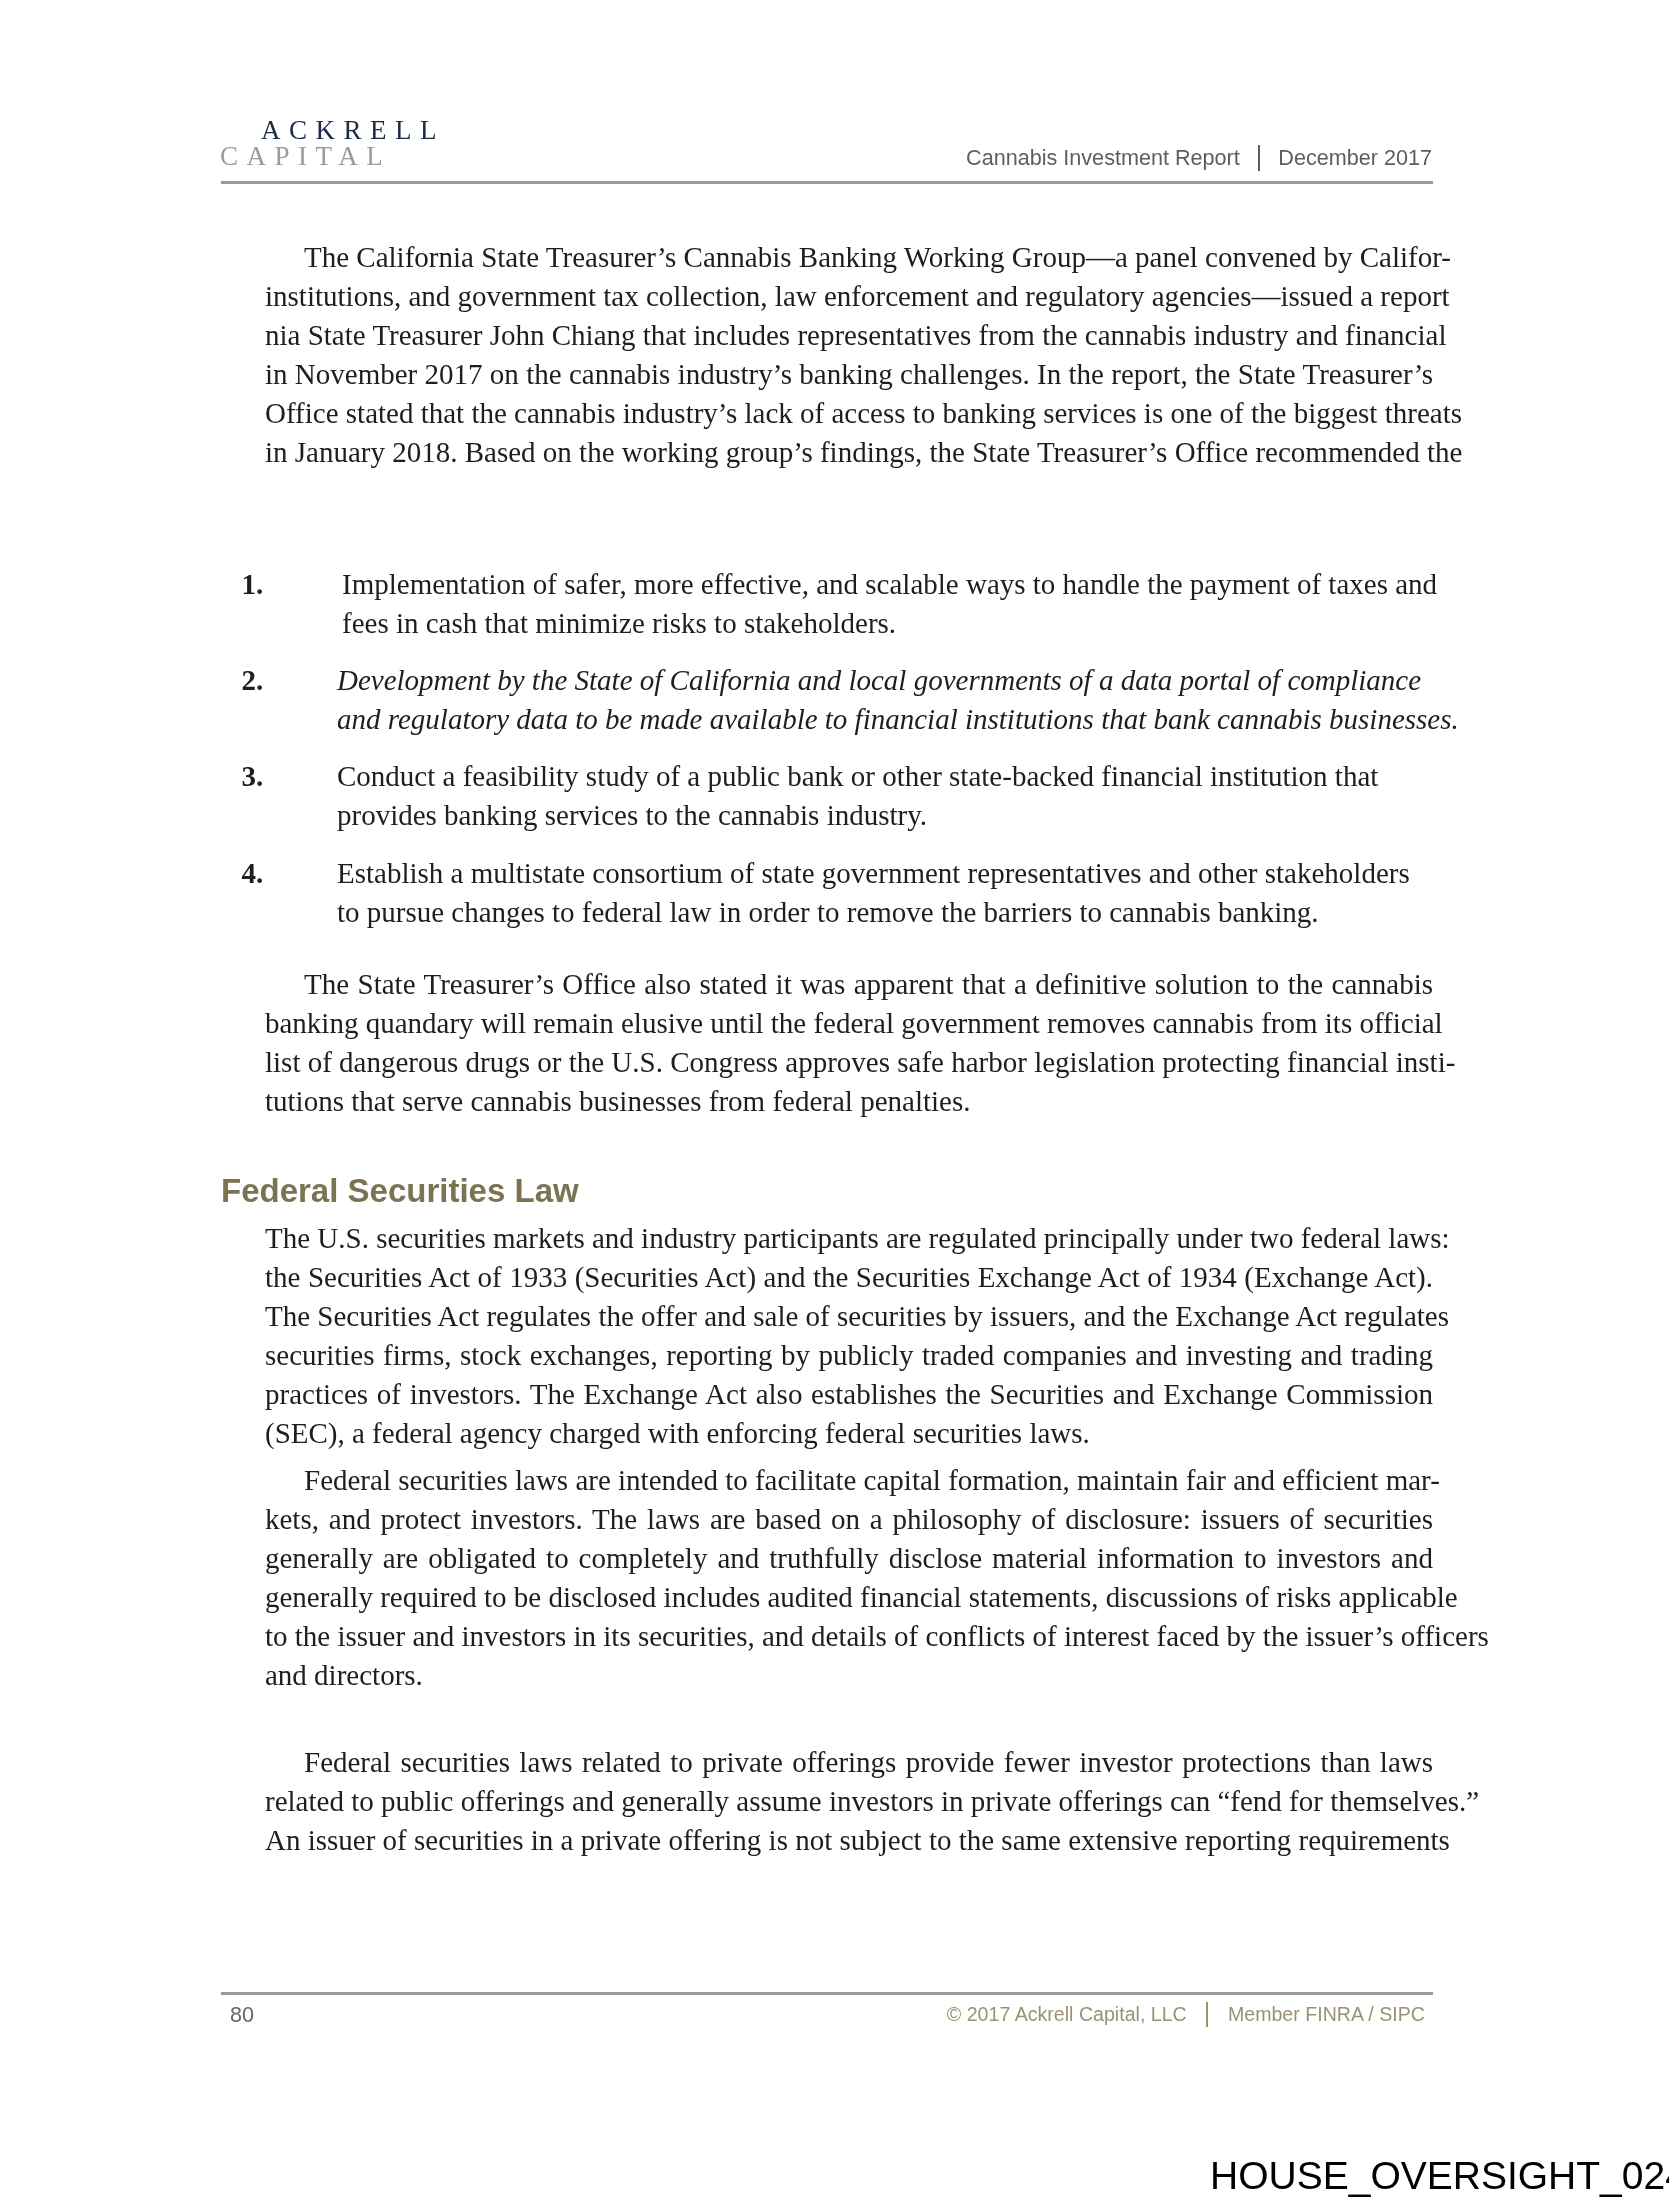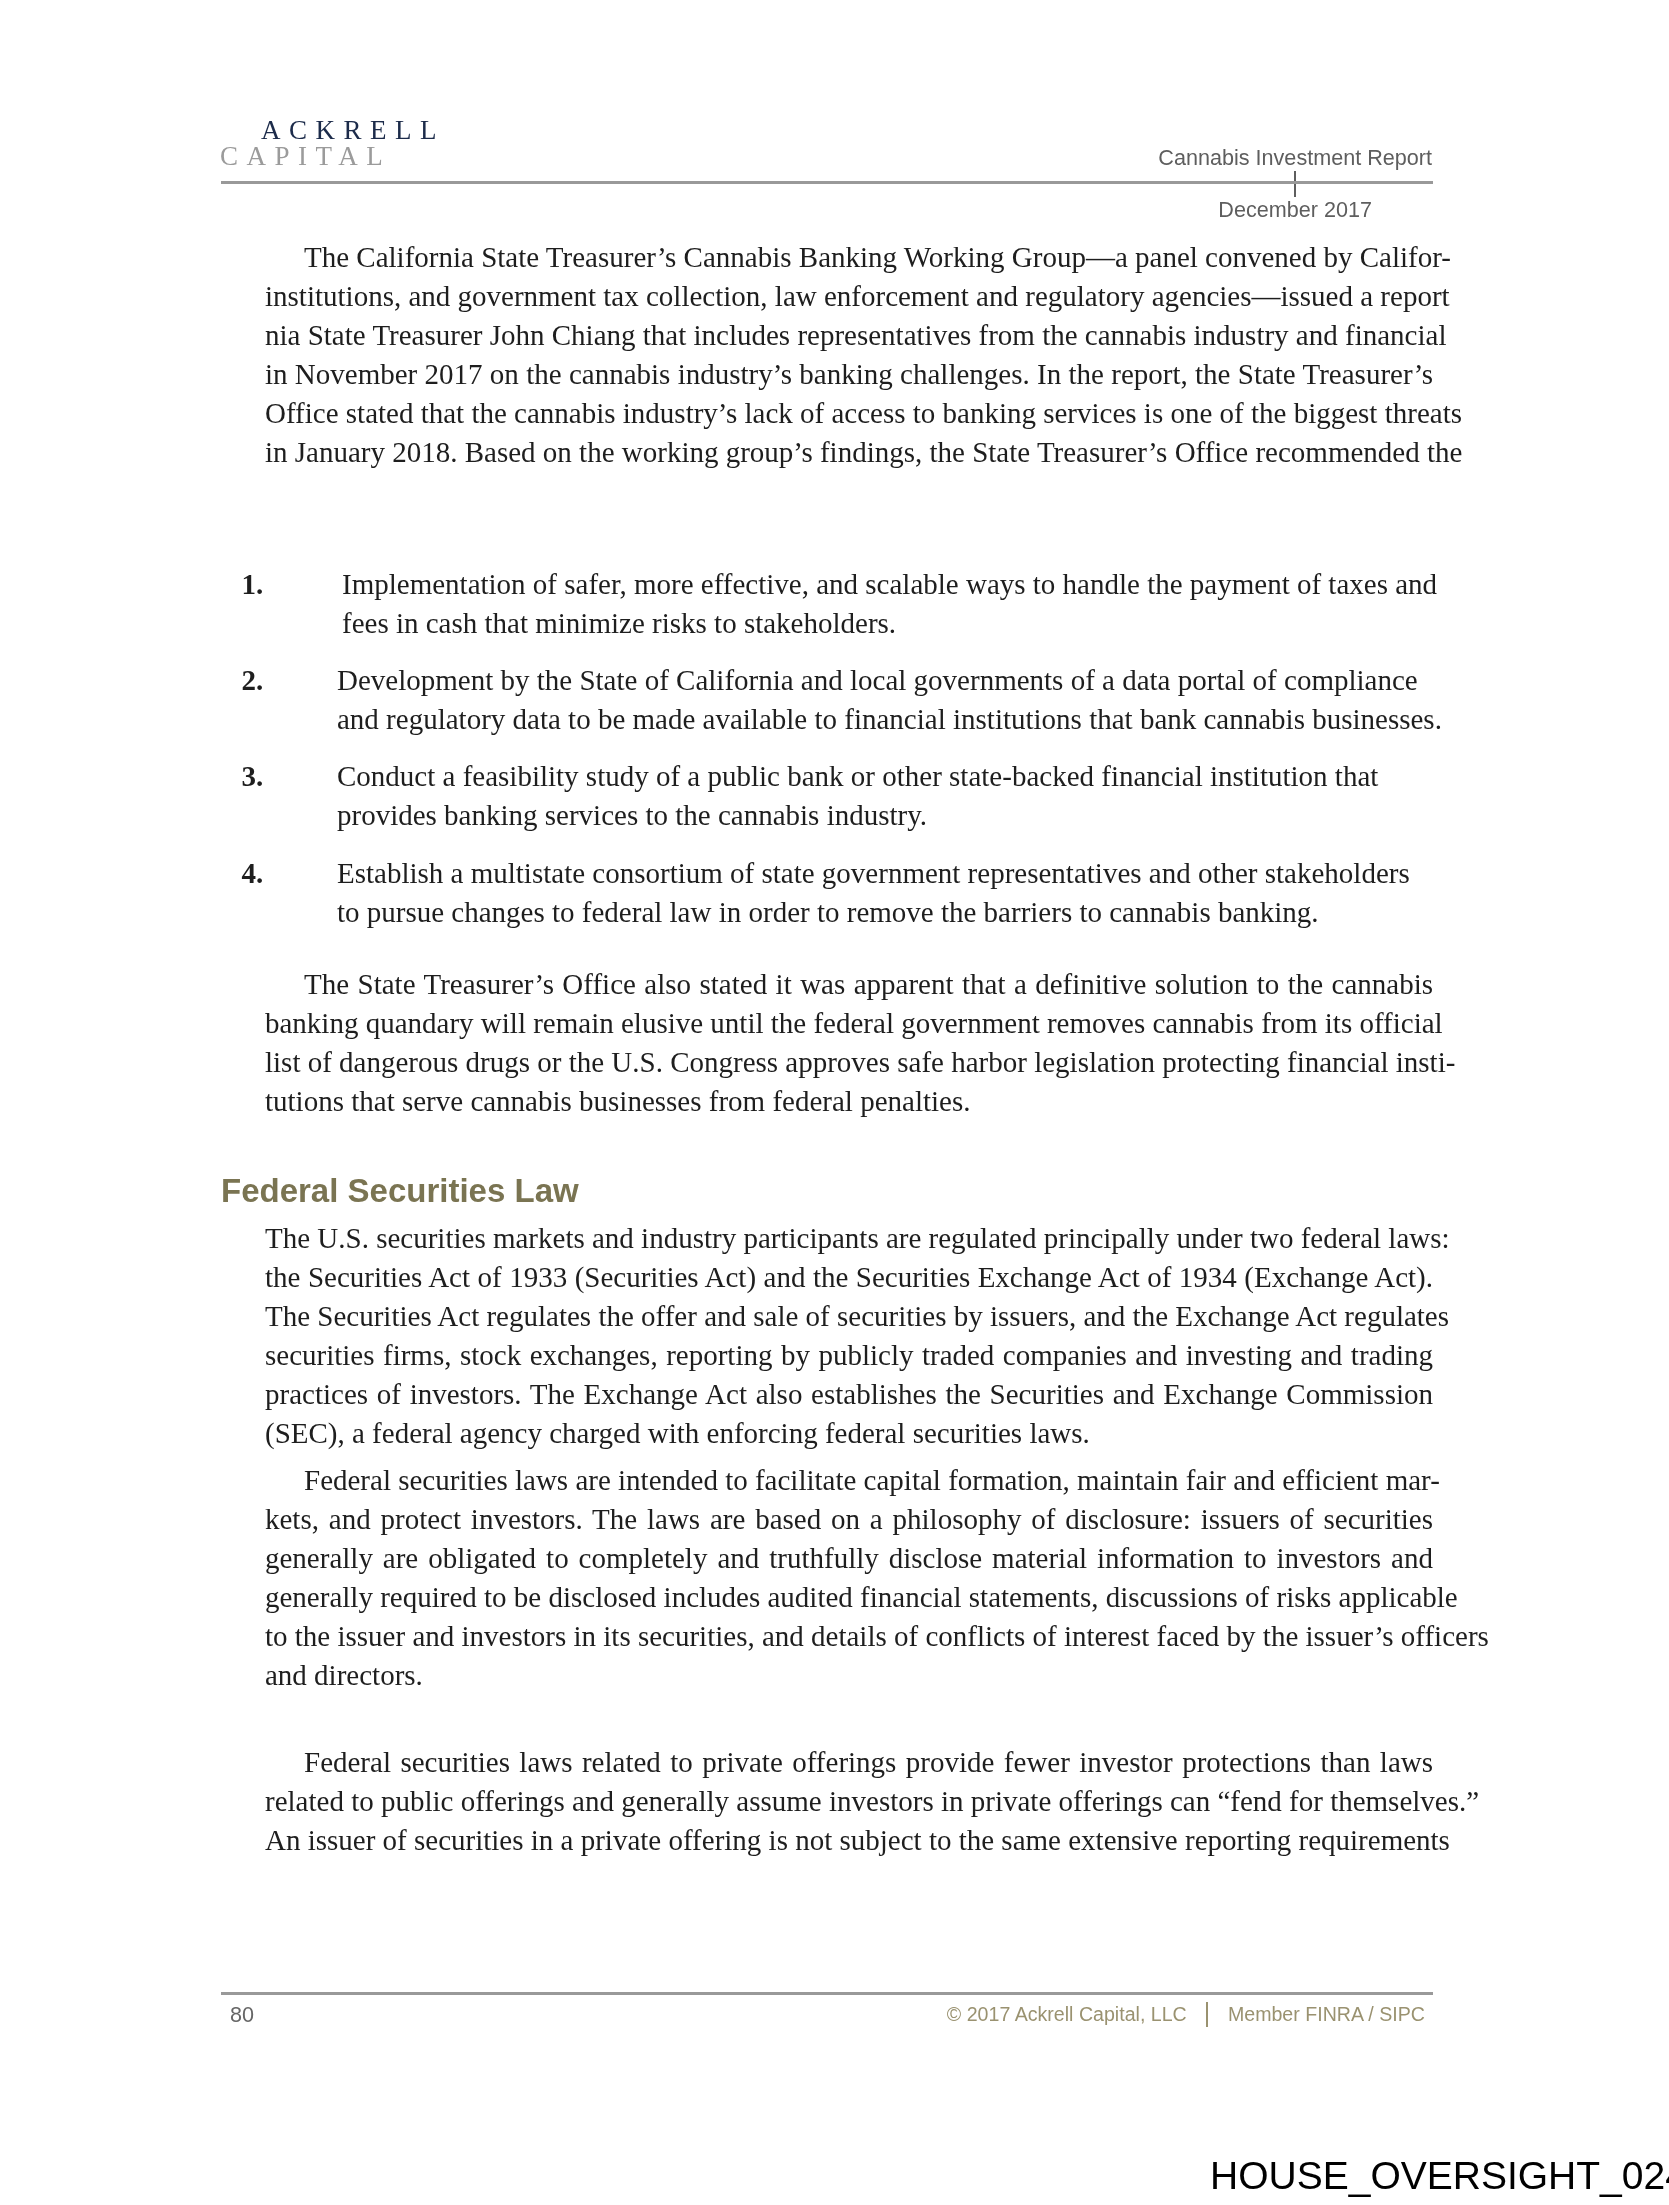--- a/index.html
+++ b/index.html
@@ -1,21 +1,21 @@
 <!DOCTYPE html>
 <html style="font-size:10.5px"><head>
 <meta charset="utf-8">
 <style>
   html, body { margin:0; padding:0; }
   body { width:1669px; height:2205px; background:#ffffff; position:relative; overflow:hidden; }
   .abs { position:absolute; }
   .logo { left:220px; top:117px; font-family:"Liberation Serif", "DejaVu Serif", serif; font-size:27px; letter-spacing:8.5px; line-height:26px; }
   .logo .l1 { color:#1c2b4a; display:block;margin-left:41px; }
   .logo .l2 { color:#9b9b9b; display:block; }
-  .hdr-text { right:237px; top:145px; font-family:"Liberation Sans", "DejaVu Sans", sans-serif; font-size:21.6px; color:#5e5e5e; white-space:nowrap; display:flex; align-items:center;flex-direction:column; }
+  .hdr-text { right:237px; top:145px; font-family:"Liberation Sans", "DejaVu Sans", sans-serif; font-size:21.6px; color:#5e5e5e; white-space:nowrap; display:flex; align-items:center; }
   .hdr-text .sep { display:inline-block; width:2px; height:26px; background:#5e5e5e; margin:0 18.3px; }
   .rule { left:221px; width:1212px; height:3.3px; background:#999999; }
   .body-text { left:221px; width:1212px; font-family:"Liberation Serif", "DejaVu Serif", serif; font-size:29px; color:#1e1e1e; }
   .ln { display:block; height:39px; line-height:39px; white-space:nowrap; text-align:justify; text-align-last:justify;margin-left:44px; }
   .ln.last { text-align-last:left; }
   .para { position:absolute; left:0; width:1212px; }
   .indent { padding-left:39px; box-sizing:border-box; }
   .li-num { position:absolute; font-weight:bold; width:33px; text-align:right; }
   .li-body { position:absolute; left:77px; width:1135px; }
   .heading { left:221px; top:1172px; font-family:"Liberation Sans", "DejaVu Sans", sans-serif; font-weight:bold; font-size:33px; color:#7a7452; }
@@ -53,21 +53,21 @@
   <div class="para" style="top:327px;">
     <div style="position:absolute; top:0; left:0; width:1212px; height:79px;">
       <span class="li-num" style="left:9.2px; top:0; line-height:39px;">1.</span>
       <div class="li-body" style="left:77px; width:1047px;">
         <span class="ln">Implementation of safer, more effective, and scalable ways to handle the payment of taxes and</span>
         <span class="ln last">fees in cash that minimize risks to stakeholders.</span>
       </div>
     </div>
     <div style="position:absolute; top:96px; left:0; width:1212px; height:79px;">
       <span class="li-num" style="left:9.2px; top:0; line-height:39px;">2.</span>
-      <div class="li-body" style="left:72px; width:1021px;">
+      <div class="li-body" style="left:72px; width:1021px;font-style:italic;">
         <span class="ln">Development by the State of California and local governments of a data portal of compliance</span>
         <span class="ln last">and regulatory data to be made available to financial institutions that bank cannabis businesses.</span>
       </div>
     </div>
     <div style="position:absolute; top:192px; left:0; width:1212px; height:79px;">
       <span class="li-num" style="left:9.2px; top:0; line-height:39px;">3.</span>
       <div class="li-body" style="left:72px; width:988px;">
         <span class="ln">Conduct a feasibility study of a public bank or other state-backed financial institution that</span>
         <span class="ln last">provides banking services to the cannabis industry.</span>
       </div>

